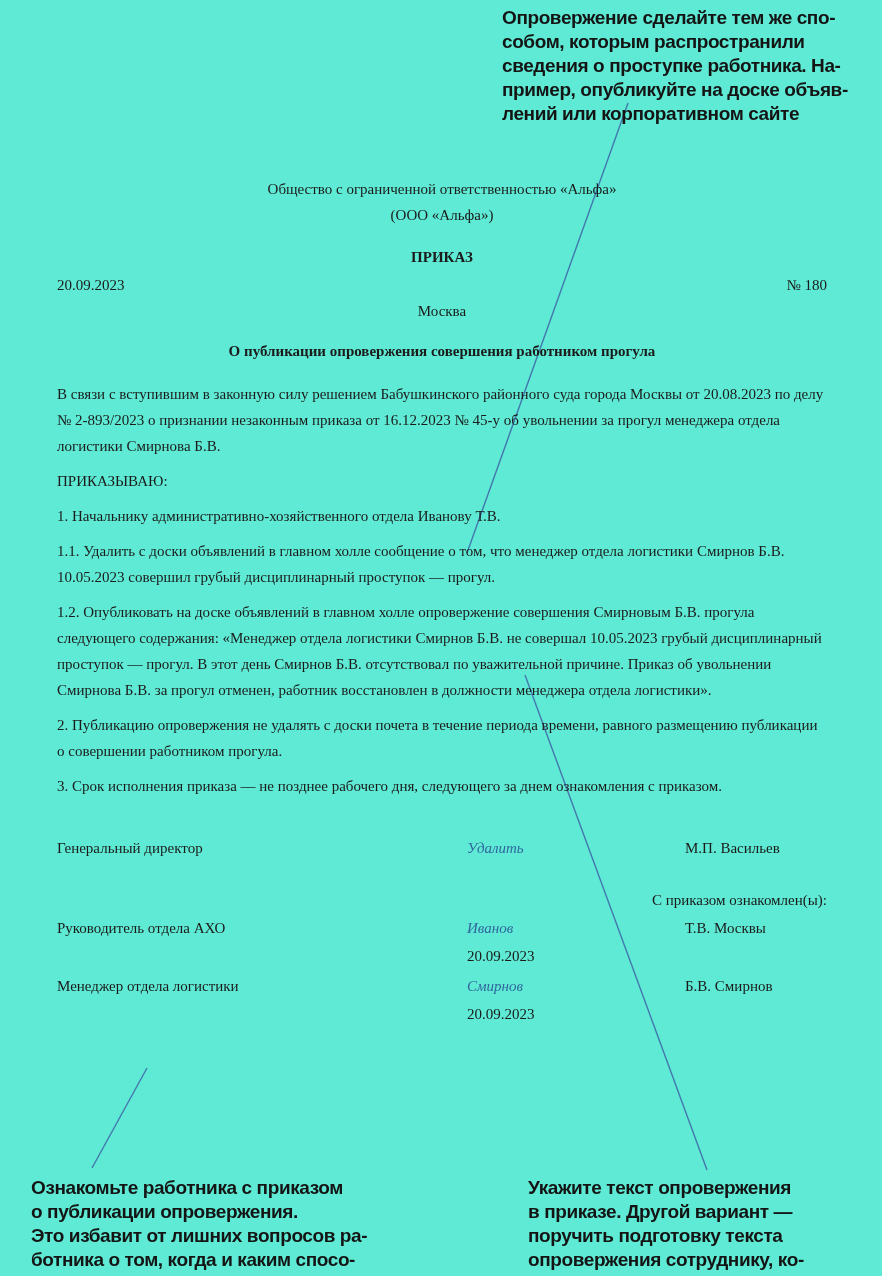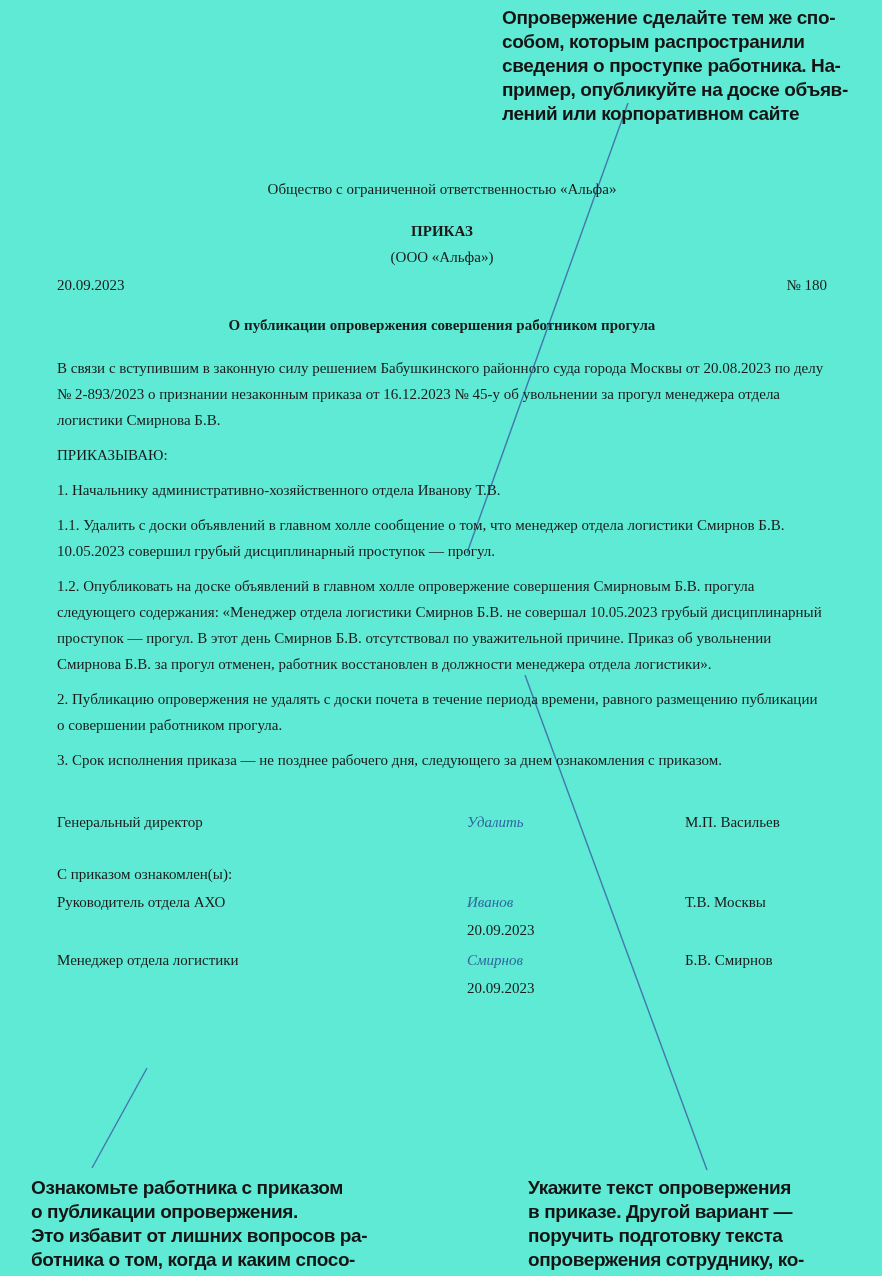--- a/index.html
+++ b/index.html
@@ -54,21 +54,21 @@
   .sign-block { margin-top:36px; }
   .sign-row {
     display:grid;
     grid-template-columns:410px 218px 1fr;
     align-items:baseline;
   }
   .sig {
     font-style:italic;
     color:var(--sig-blue, #31679E);
   }
-  .ack-label { margin-top:26px; }
+  .ack-label { margin-top:26px;text-align:right; }
   .sign-row.ack { margin-top:2px; }
   .sign-date { margin-left:410px; margin-top:2px; }
   .sign-row.second { margin-top:4px; }
 </style>
 </head>
 <body>
 
 <div class="page">
 
   <svg class="leaders" viewBox="0 0 882 1276" xmlns="http://www.w3.org/2000/svg">
@@ -79,29 +79,30 @@
 
   <div class="annotation top-right">Опровержение сделайте тем же спо-
 собом, которым распространили
 сведения о проступке работника. На-
 пример, опубликуйте на доске объяв-
 лений или корпоративном сайте</div>
 
   <div class="doc">
 
     <div class="center">Общество с ограниченной ответственностью «Альфа»</div>
+    <div class="center">(ООО «Альфа»)</div>
+
     <div class="center bold doc-heading">ПРИКАЗ</div>
-
-    <div class="center">(ООО «Альфа»)</div>
 
     <div class="meta-row">
       <span>20.09.2023</span>
       <span>№ 180</span>
     </div>
 
+    <div class="center city">Москва</div>
 
     <div class="center bold doc-title">О публикации опровержения совершения работником прогула</div>
 
     <p class="para first">В связи с вступившим в законную силу решением Бабушкинского районного суда города Москвы от 20.08.2023 по делу № 2-893/2023 о признании незаконным приказа от 16.12.2023 № 45-у об увольнении за прогул менеджера отдела логистики Смирнова Б.В.</p>
     <p class="para">ПРИКАЗЫВАЮ:</p>
     <p class="para">1. Начальнику административно-хозяйственного отдела Иванову Т.В.</p>
     <p class="para">1.1. Удалить с доски объявлений в главном холле сообщение о том, что менеджер отдела логистики Смирнов Б.В. 10.05.2023 совершил грубый дисциплинарный проступок — прогул.</p>
     <p class="para">1.2. Опубликовать на доске объявлений в главном холле опровержение совершения Смирновым Б.В. прогула следующего содержания: «Менеджер отдела логистики Смирнов Б.В. не совершал 10.05.2023 грубый дисциплинарный проступок — прогул. В этот день Смирнов Б.В. отсутствовал по уважительной причине. Приказ об увольнении Смирнова Б.В. за прогул отменен, работник восстановлен в должности менеджера отдела логистики».</p>
     <p class="para">2. Публикацию опровержения не удалять с доски почета в течение периода времени, равного размещению публикации о совершении работником прогула.</p>
     <p class="para">3. Срок исполнения приказа — не позднее рабочего дня, следующего за днем ознакомления с приказом.</p>

